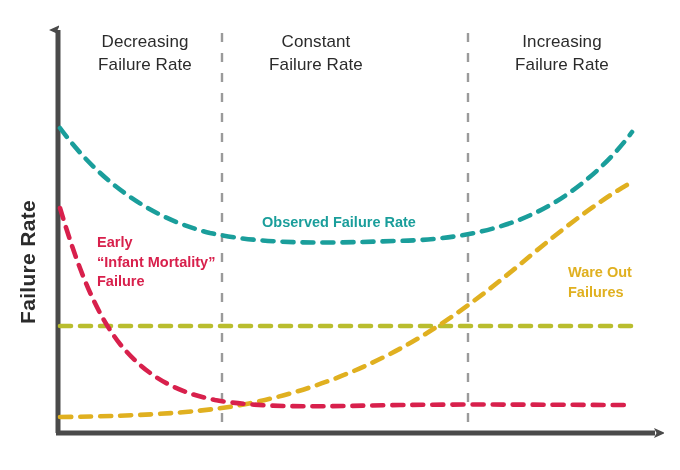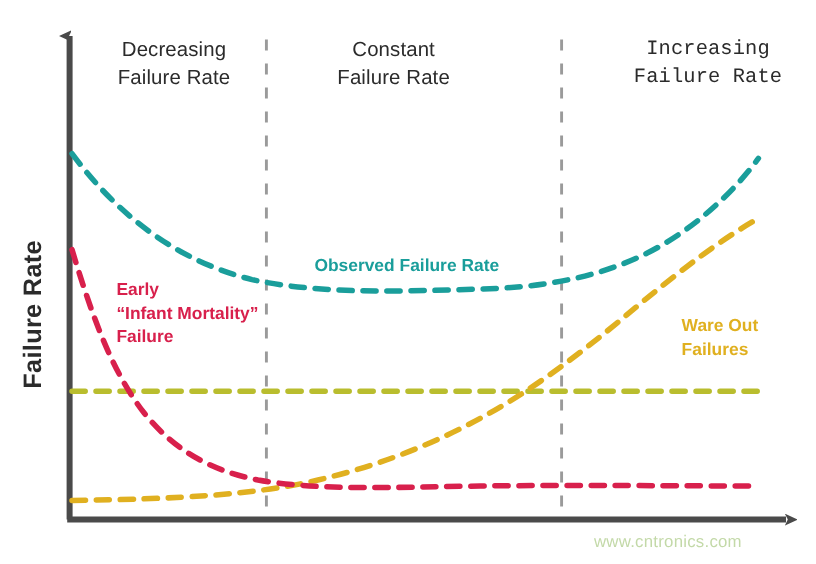--- a/index.html
+++ b/index.html
@@ -29,22 +29,22 @@
     text-align: center;
     font-family: "Liberation Sans", sans-serif;
     font-size: 17px;
     line-height: 23px;
     color: #2b2b2b;
     font-weight: 400;
     letter-spacing: 0.1px;
     white-space: pre-line;
   }
   #zone-title-0 { left: 70px;  top: 30px; width: 150px; }
-  #zone-title-1 { left: 248px; top: 30px; width: 160px; }
-  #zone-title-2 { left: 510px; top: 30px; width: 160px; font-family: Liberation Mono, monospace; }
+  #zone-title-1 { left: 236px; top: 30px; width: 160px; }
+  #zone-title-2 { left: 482px; top: 30px; width: 160px; }
 
   .curve-label {
     position: absolute;
     font-family: "Liberation Sans", sans-serif;
     font-size: 14.5px;
     line-height: 19px;
     font-weight: 700;
     white-space: pre-line;
   }
   #label-observed {
@@ -162,15 +162,14 @@
   <div class="curve-label" id="label-infant">Early
 “Infant Mortality”
 Failure</div>
   <div class="curve-label" id="label-observed">Observed Failure Rate</div>
   <div class="curve-label" id="label-wearout">Ware Out
 Failures</div>
 
   <div id="axis-label-y">Failure Rate</div>
   <div id="axis-label-x">Time</div>
 
-  <div id="watermark">www.cntronics.com</div>
 
 </div>
 
 </body></html>

